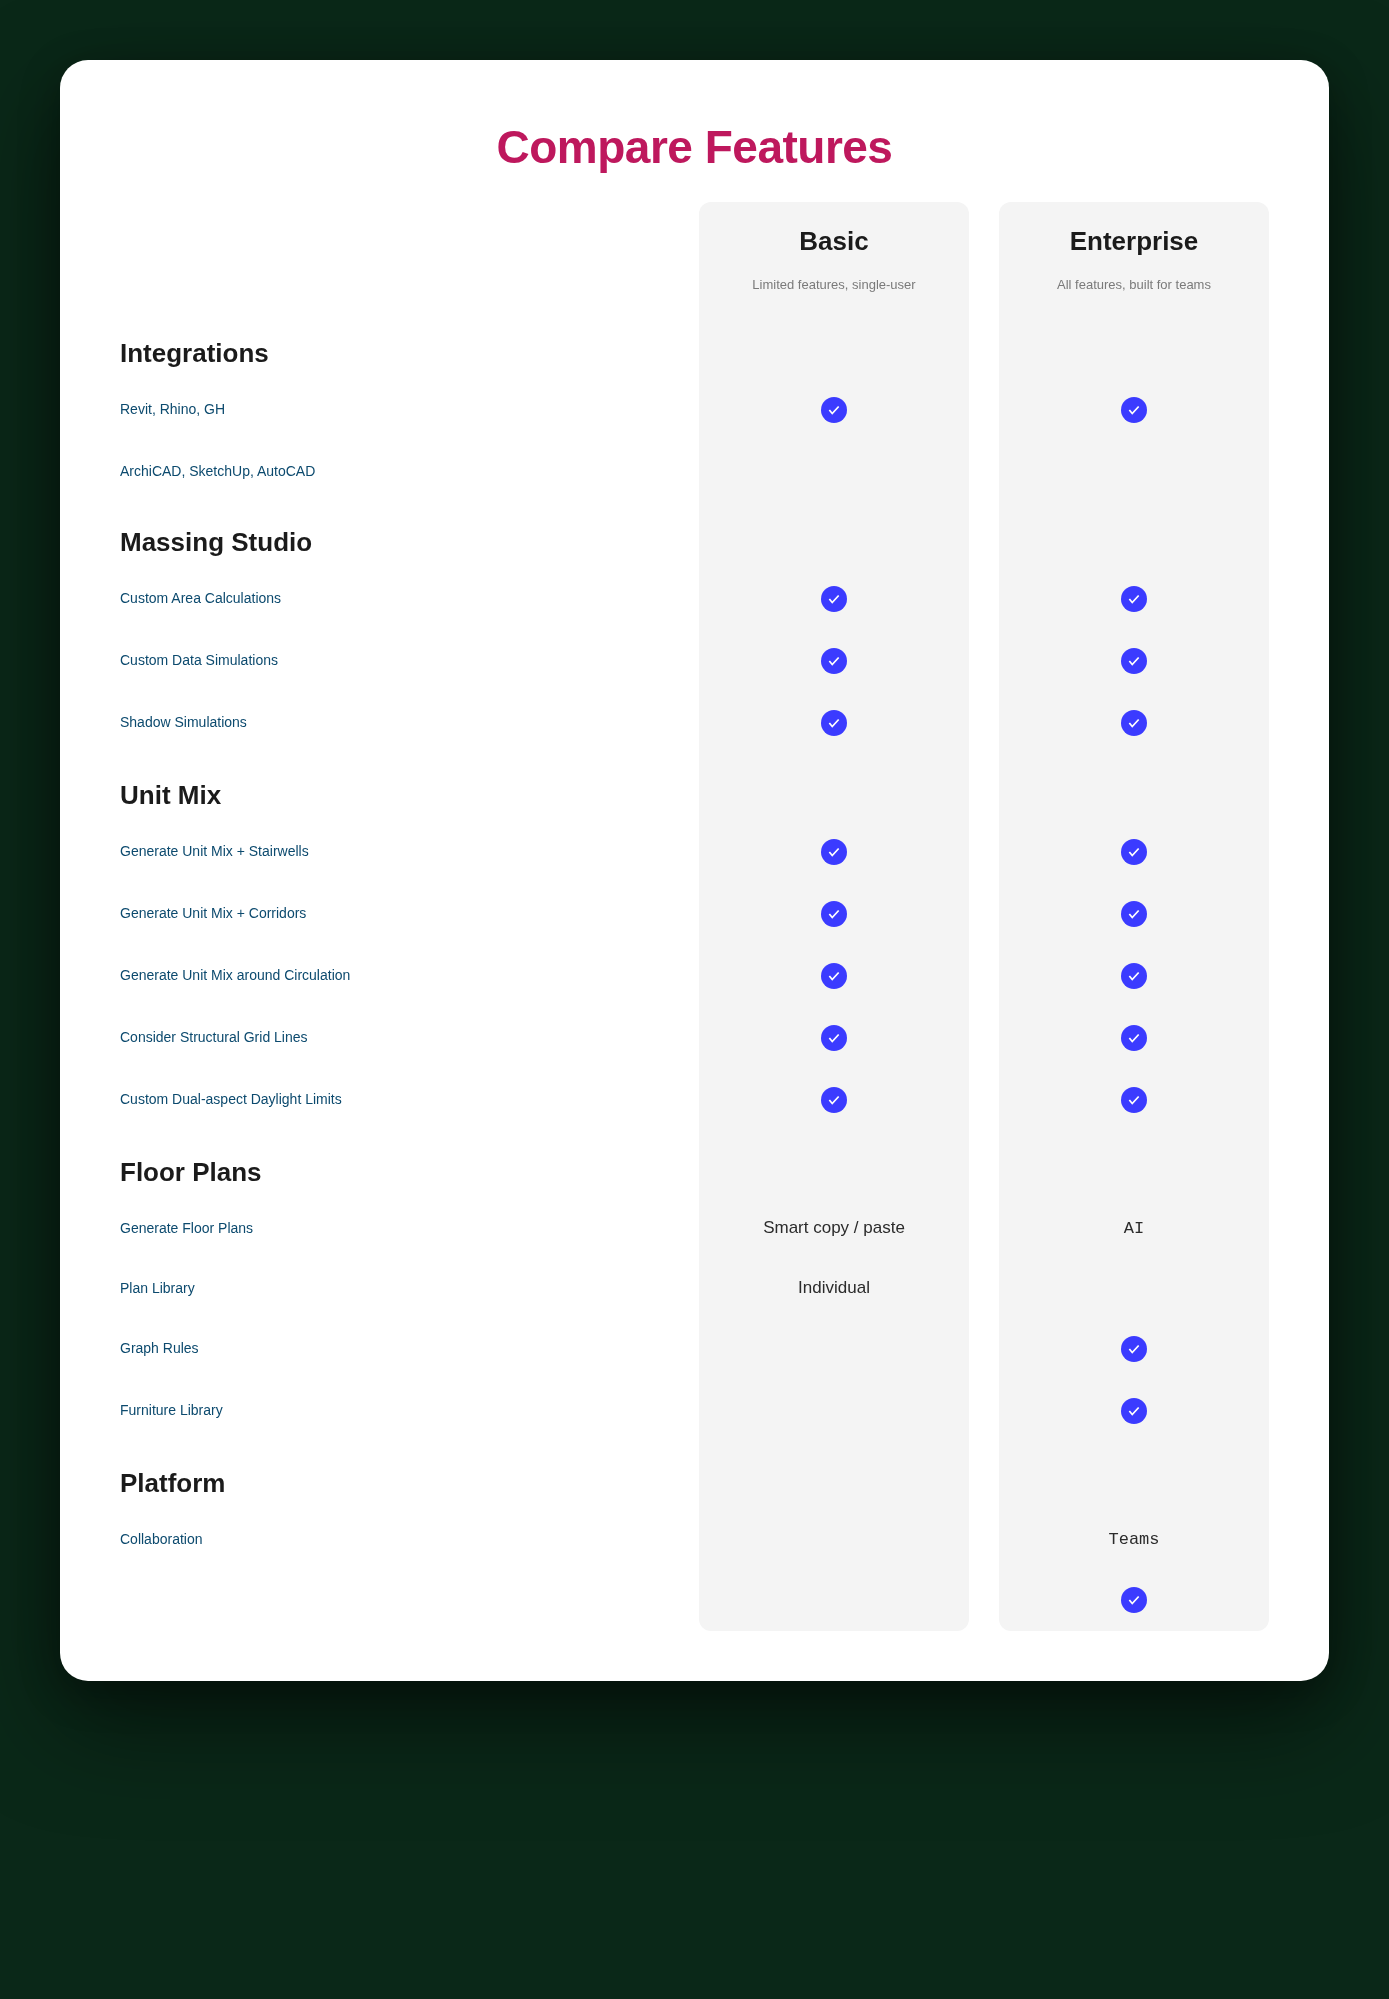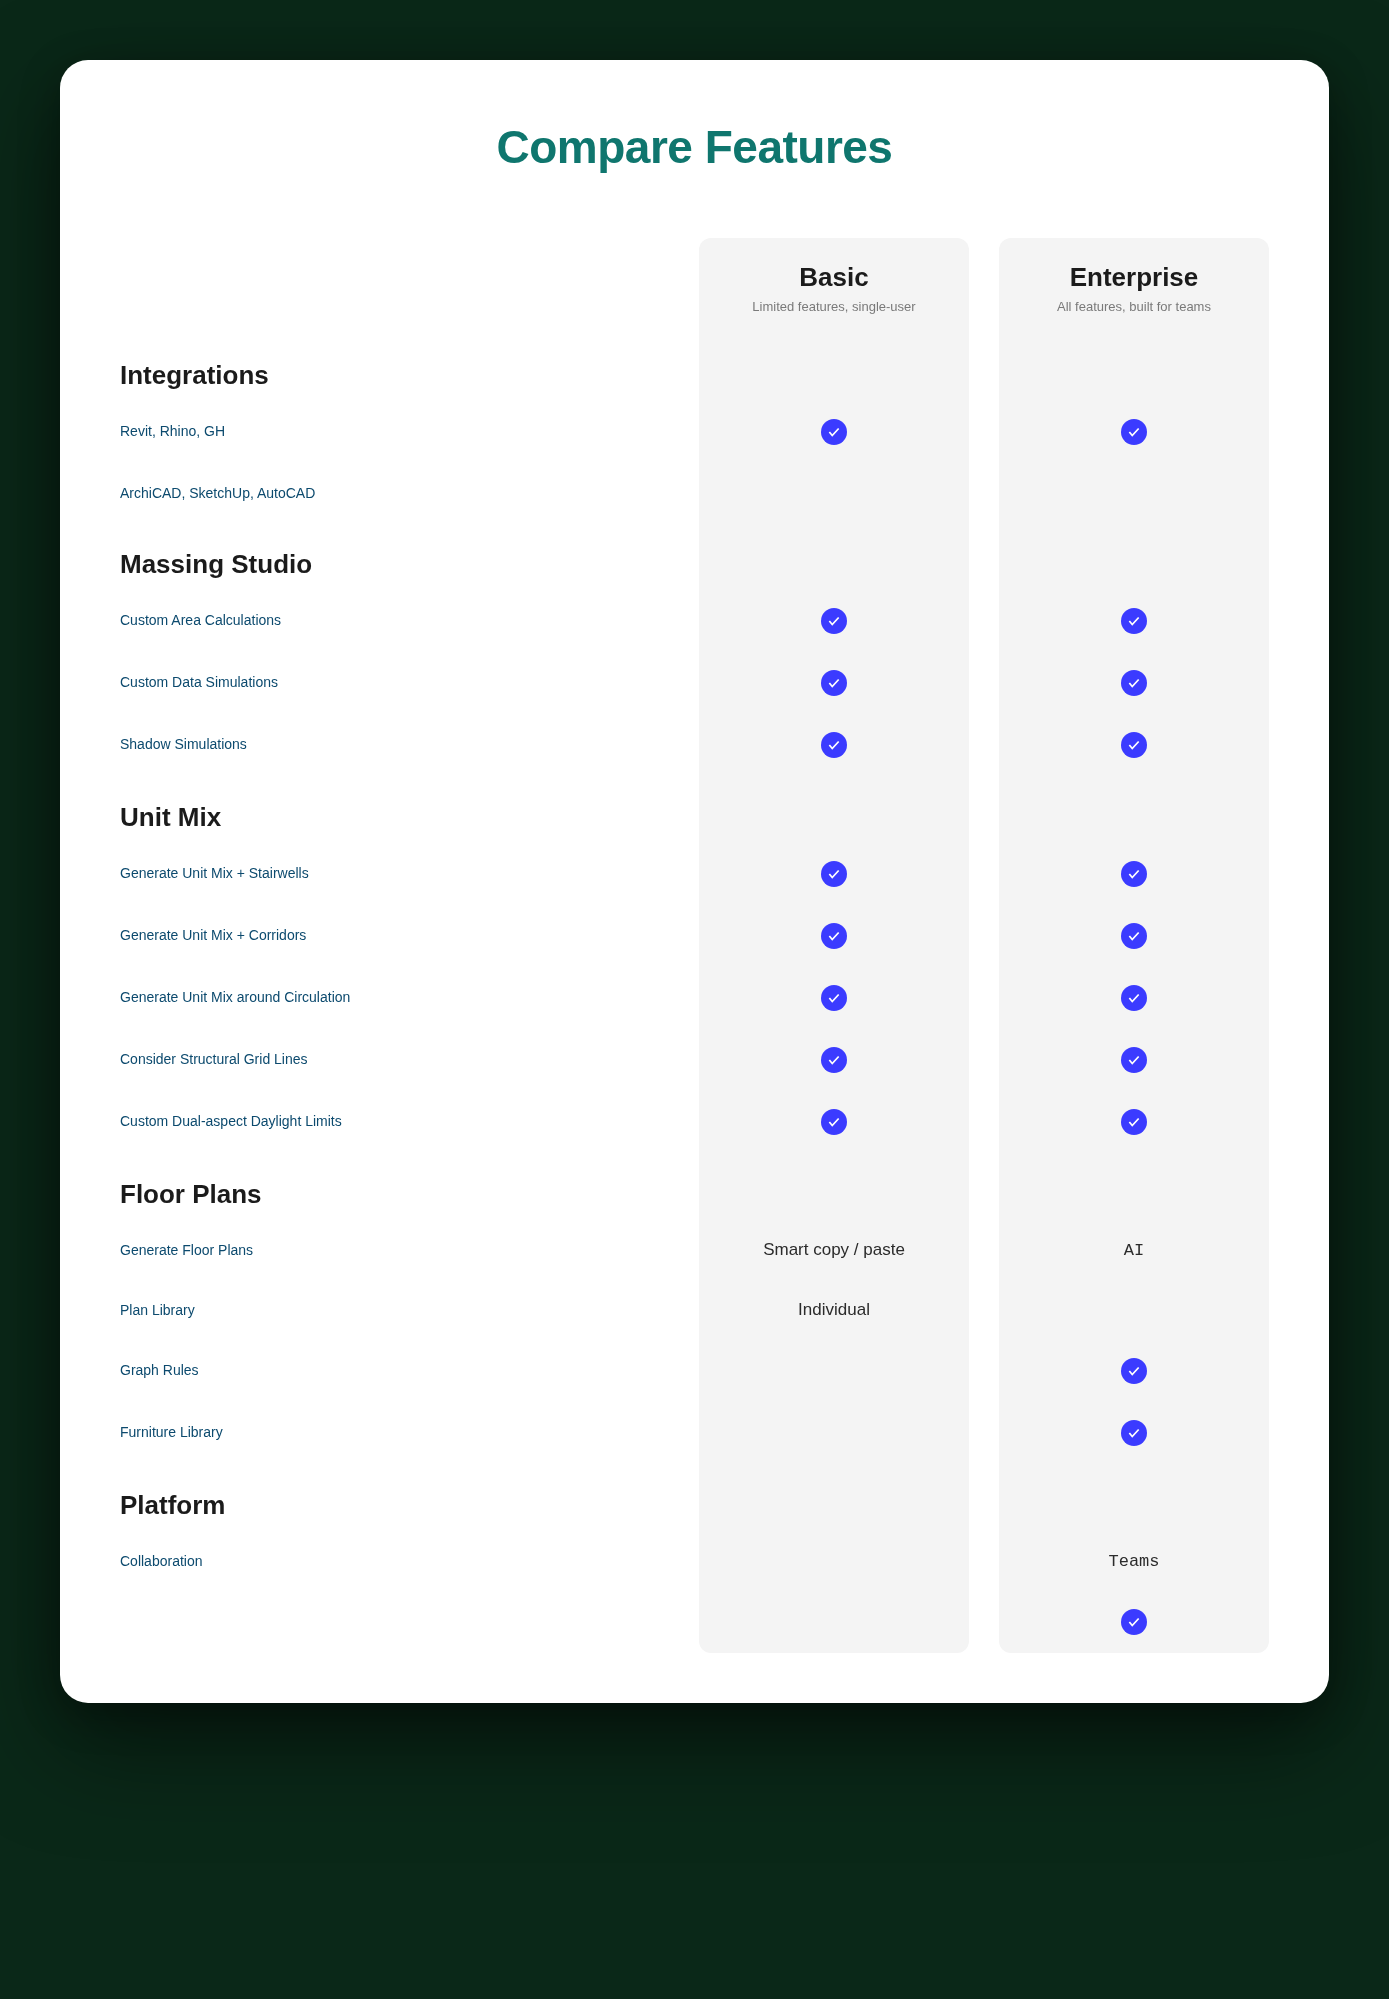--- a/index.html
+++ b/index.html
@@ -16,22 +16,22 @@
       background: #fff;
       border-radius: 28px;
       padding: 60px 60px 50px 60px;
       width: 1269px;
       box-shadow: 0 40px 100px rgba(0,0,0,0.5), 0 10px 40px rgba(0,0,0,0.3);
     }
     .title {
       font-size: 46px;
       font-weight: 600;
       text-align: center;
-      color: #0f766e;
-      margin-bottom: 64px;
+      color: #be185d;
+      margin-bottom: 28px;
       letter-spacing: -0.5px;
     }
     .grid {
       display: grid;
       grid-template-columns: 1fr 270px 30px 270px;
       align-items: start;
     }
     .col-bg {
       background: #f4f4f4;
       border-radius: 12px;
@@ -41,21 +41,21 @@
     .col-bg.basic { grid-column: 2; }
     .col-bg.enterprise { grid-column: 4; }
     .plan-header {
       text-align: center;
       padding: 24px 10px 20px 10px;
     }
     .plan-name {
       font-size: 26px;
       font-weight: 600;
       color: #1b1b1b;
-      margin-bottom: 6px;
+      margin-bottom: 20px;
     }
     .plan-sub {
       font-size: 13px;
       color: #7a7a7a;
     }
     .section-header {
       grid-column: 1;
       font-size: 26px;
       font-weight: 600;
       color: #1b1b1b;

